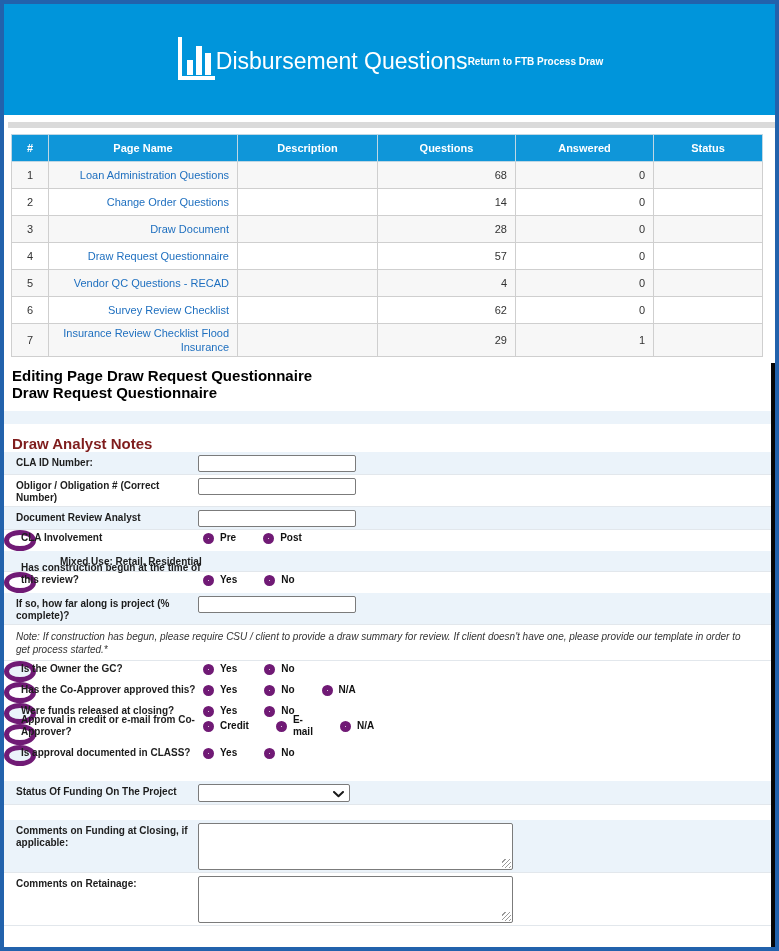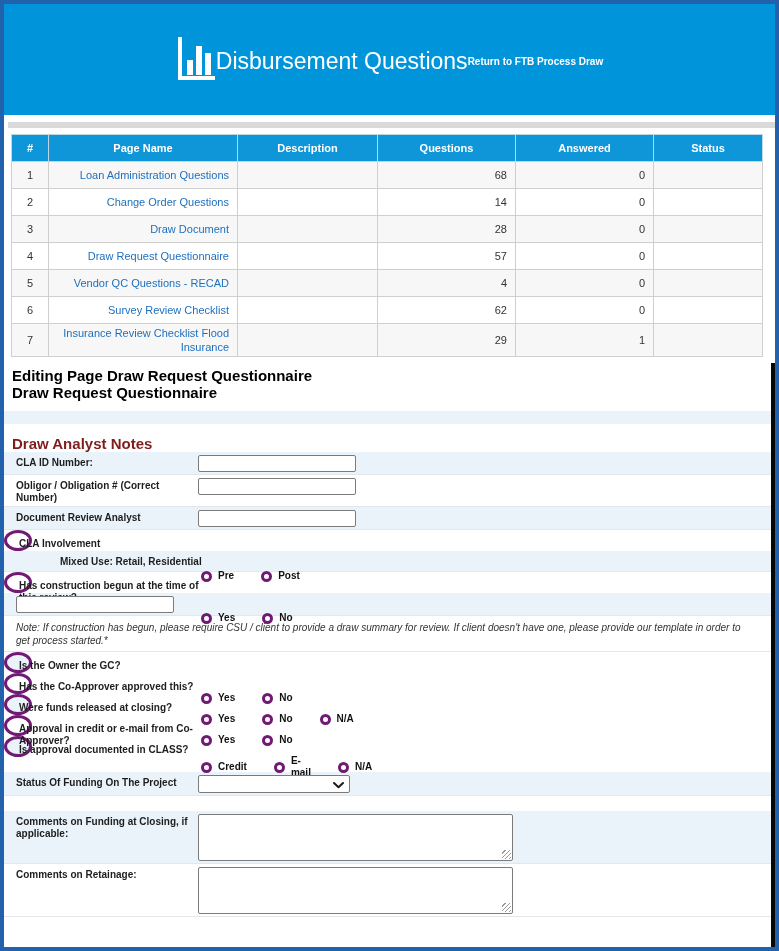--- a/index.html
+++ b/index.html
@@ -69,22 +69,22 @@
   .note-text { font-style:italic; font-size:10px; line-height:13px; color:#333; padding:2px 6px 2px 0; }
 
   .ctrl { flex:1 1 auto; display:flex; align-items:flex-start; }
   input.text-input {
     width:158px; height:17px; border:1px solid #7B7B7B; border-radius:2px;
     font-family:inherit; font-size:10px; padding:1px 4px; background:#fff;
   }
   .opts { display:flex; align-items:center; padding-top:2px; flex-wrap:nowrap; }
   .opt { display:flex; align-items:center; margin-right:27px;margin-top:32px; }
   .radio {
-    width:11px; height:11px; border:3px solid #701a75; border-radius:50%;
-    background:#fff; margin-right:6px; flex:0 0 auto; cursor:pointer;
+    width:11px; height:11px; border:5px solid #701a75; border-radius:50%;
+    background:#fff; margin-right:6px; flex:0 0 auto; cursor:pointer;align-items:flex-end;
   }
   .opt-label { font-weight:bold; font-size:10px; color:#111; line-height:12px; }
 
   .selectbox {
     width:152px; height:18px; border:1px solid #7B7B7B; border-radius:2px; background:#fff;
     display:flex; align-items:center; justify-content:space-between; padding:0 5px; cursor:pointer;
   }
   .sel-value { font-size:10px; color:#222; }
 
   .ta-wrap { position:relative; display:inline-block; }
@@ -242,20 +242,21 @@
                 <span class="opt-label">Yes</span>
               </span>
               <span class="opt">
                 <span class="radio"></span>
                 <span class="opt-label">No</span>
               </span>
             </div>
           </div>
         </div>
         <div class="frow shade text">
+          <div class="row-label">If so, how far along is project (% complete)?</div>
           <div class="ctrl">
             <input class="text-input" type="text" style="">
           </div>
         </div>
         <div class="frow  note">
           <div class="note-text">Note: If construction has begun, please require CSU / client to provide a draw summary for review. If client doesn't have one, please provide our template in order to get process started.*</div>
         </div>
         <div class="frow shade radio">
           <div class="row-label">Is the Owner the GC?</div>
           <div class="ctrl">

